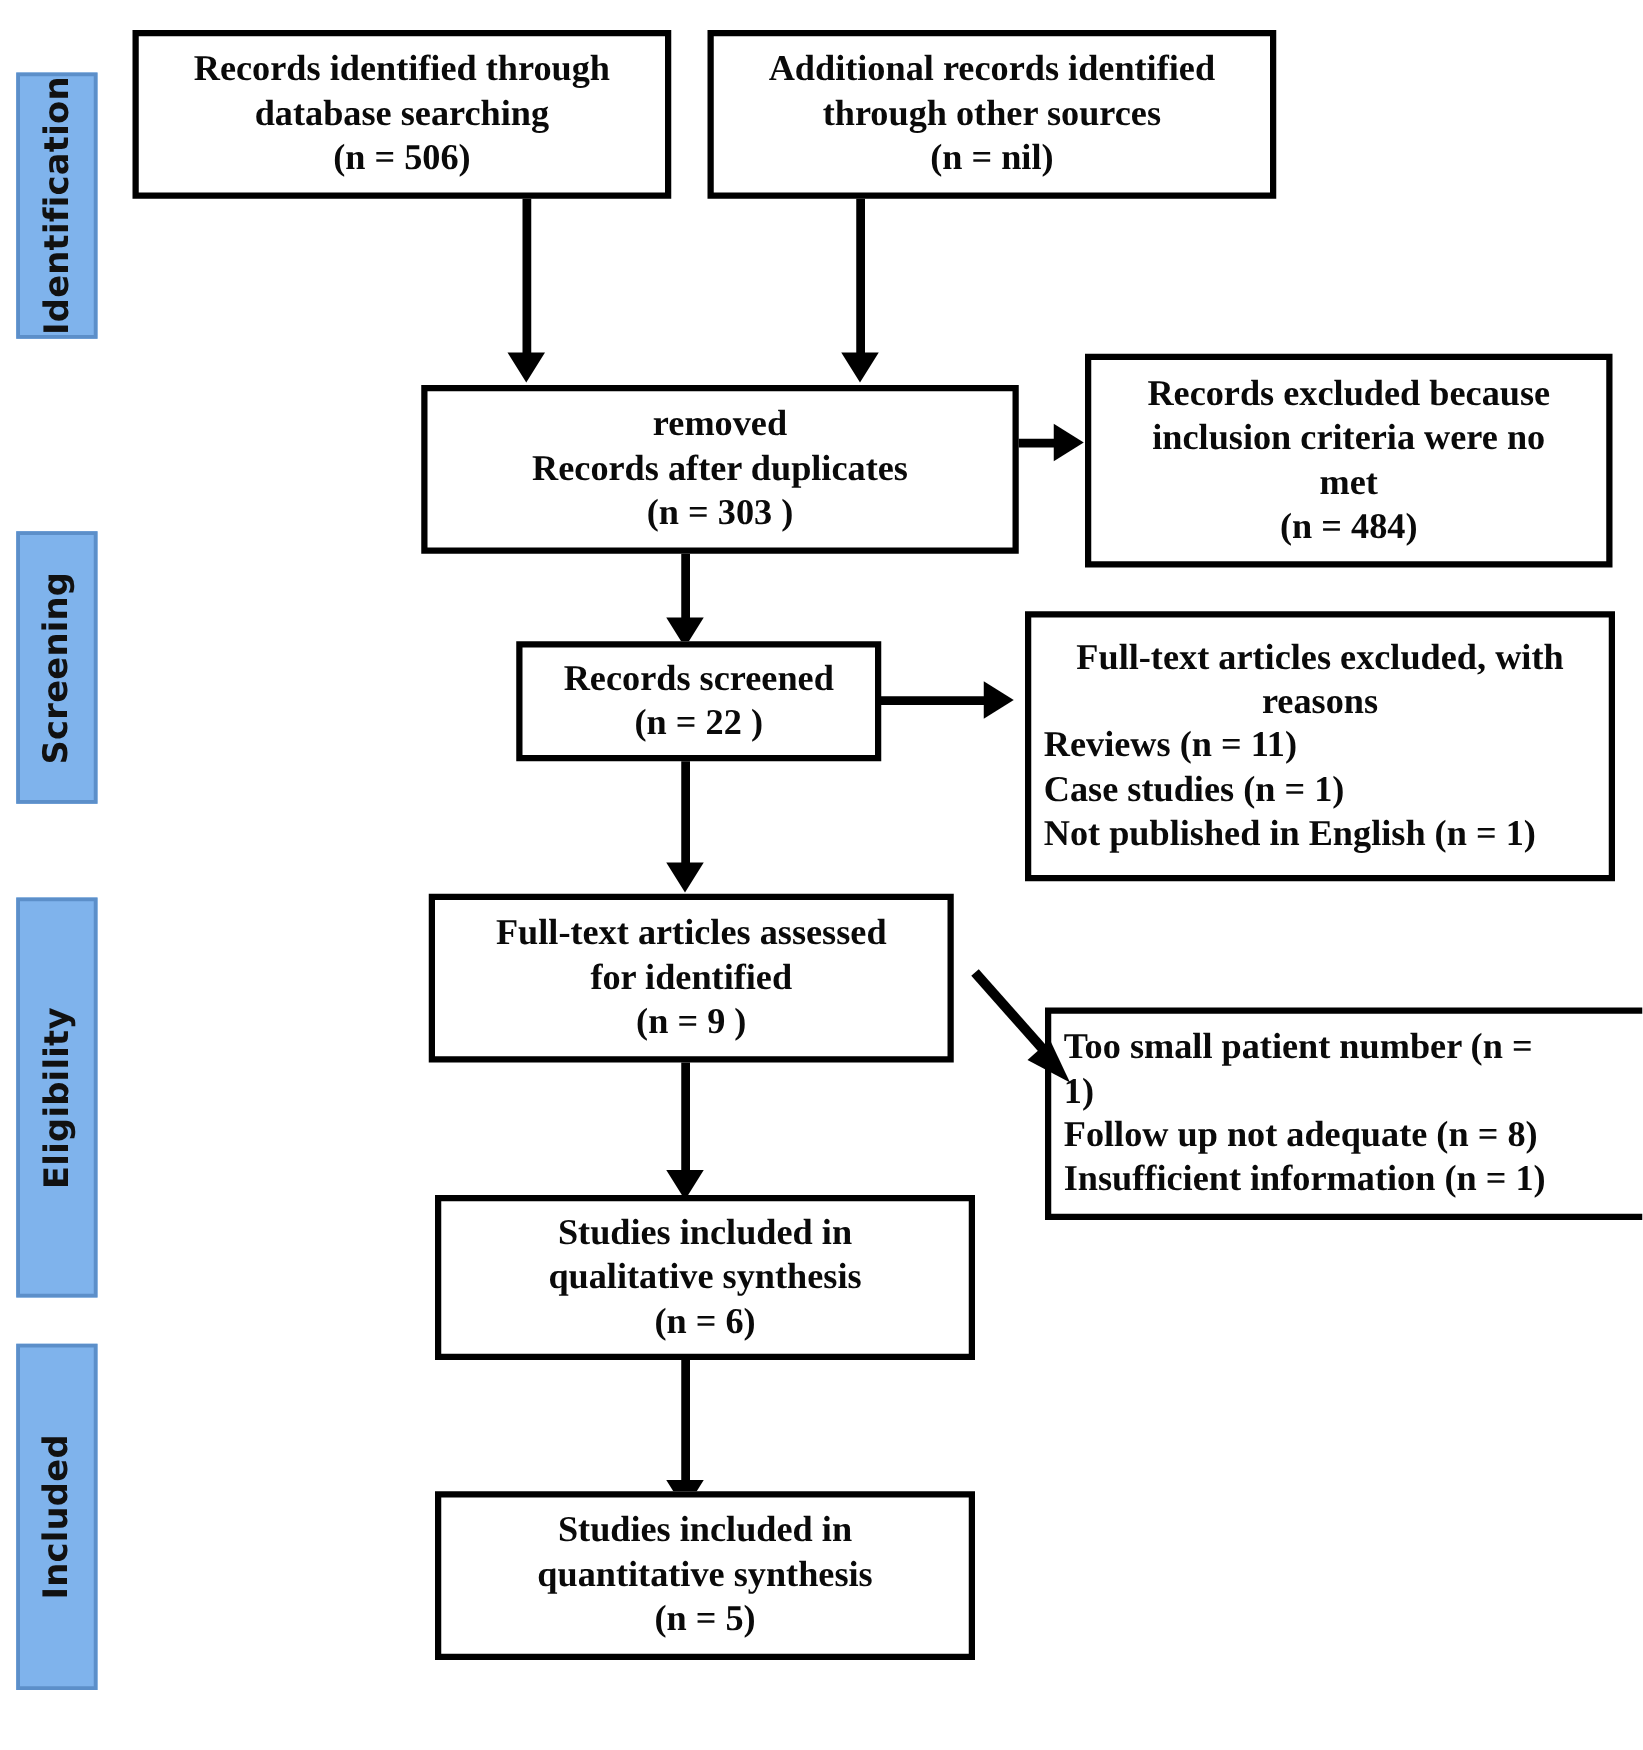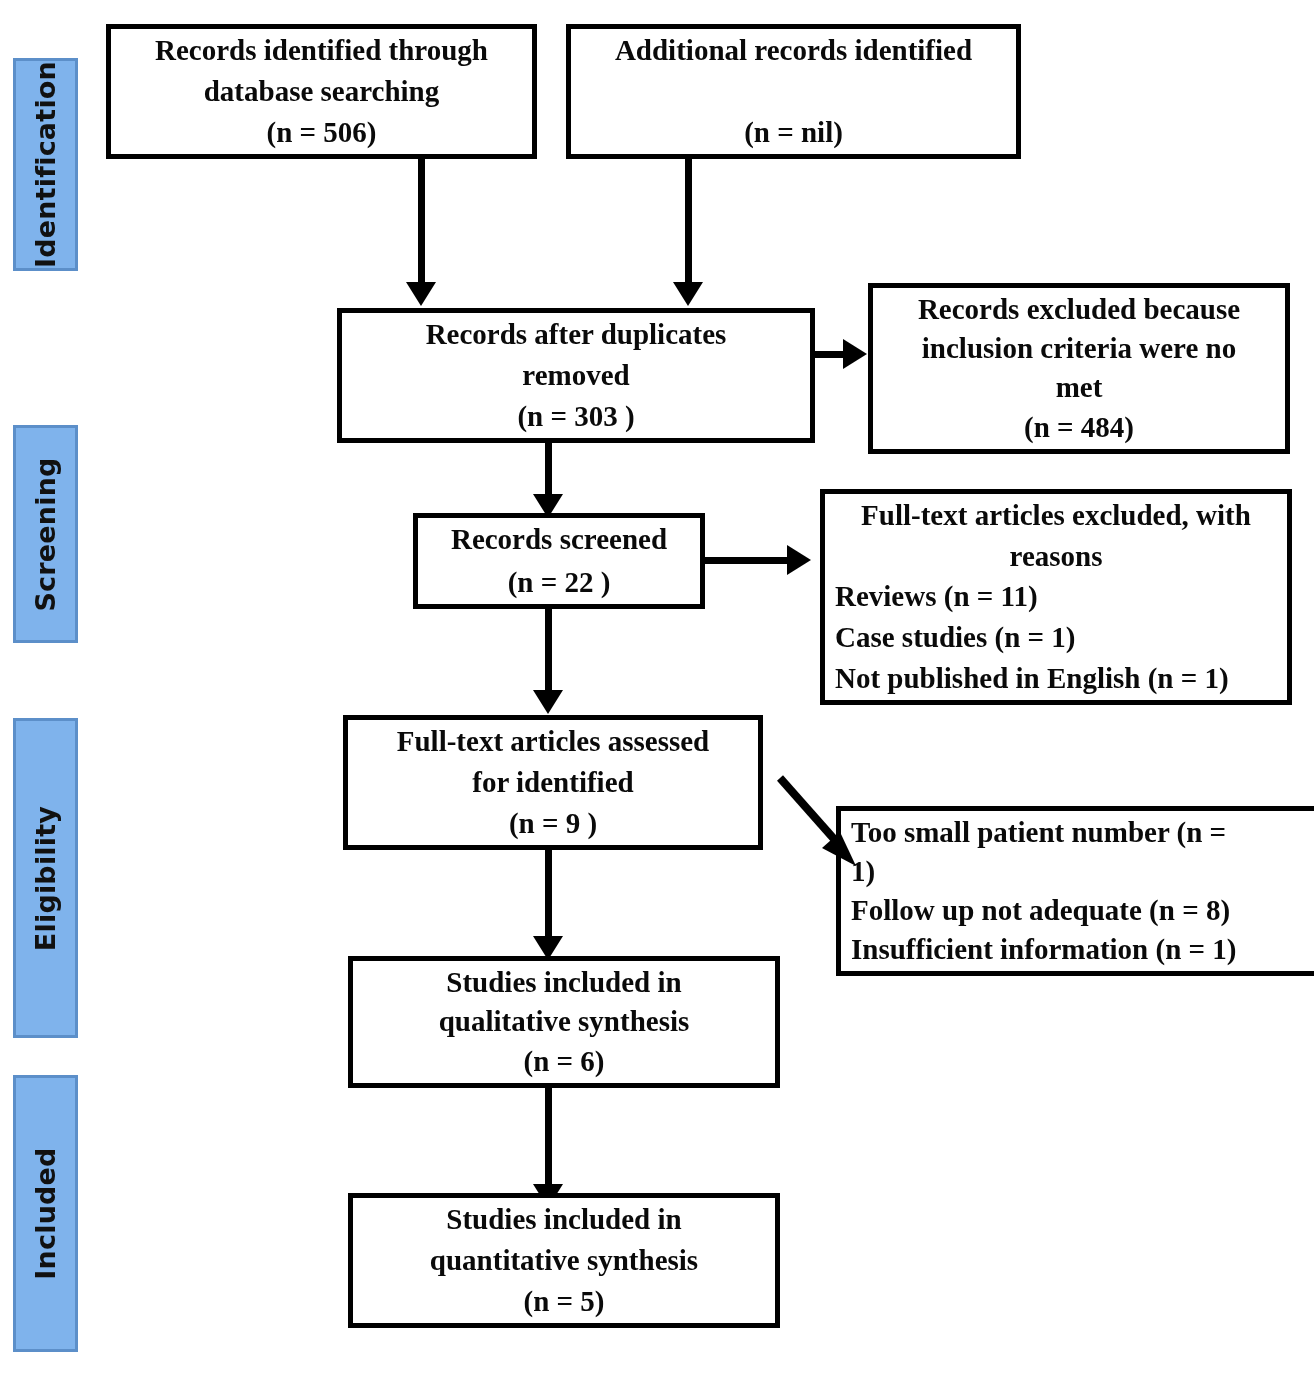--- a/index.html
+++ b/index.html
@@ -39,21 +39,21 @@
     letter-spacing: 0.2px;
   }
 
   
   .flow-box {
     position: absolute;
     background: #ffffff;
     border: 5px solid #000000;
     display: flex;
     flex-direction: column;
-    justify-content: space-between;
+    justify-content: center;
     padding: 4px 10px;
   }
   .flow-box .line {
     font-family: "Liberation Serif", "DejaVu Serif", serif;
     font-weight: 700;
     font-size: 29px;
     line-height: 1.22;
     color: #0a0a0a;
     text-align: center;
   }
@@ -118,32 +118,33 @@
   </div>
 
   <div class="flow-box" style="left:106px; top:24px; width:431px; height:135px;">
     <div class="line">Records identified through</div>
     <div class="line">database searching</div>
     <div class="line">(n = 506)</div>
   </div>
 
   <div class="flow-box" style="left:566px; top:24px; width:455px; height:135px;">
     <div class="line">Additional records identified</div>
+    <div class="line">through other sources</div>
     <div class="line">(n = nil)</div>
   </div>
 
   <div class="v-line" style="left:418px; top:159px; height:125px;"></div>
   <div class="arrow-down" style="left:406px; top:282px;"></div>
 
   <div class="v-line" style="left:685px; top:159px; height:125px;"></div>
   <div class="arrow-down" style="left:673px; top:282px;"></div>
 
   <div class="flow-box" style="left:337px; top:308px; width:478px; height:135px;">
+    <div class="line">removed</div>
     <div class="line">Records after duplicates</div>
-    <div class="line">removed</div>
     <div class="line">(n = 303 )</div>
   </div>
 
   <div class="flow-box" style="left:868px; top:283px; width:422px; height:171px;">
     <div class="line">Records excluded because</div>
     <div class="line">inclusion criteria were no</div>
     <div class="line">met</div>
     <div class="line">(n = 484)</div>
   </div>
 

